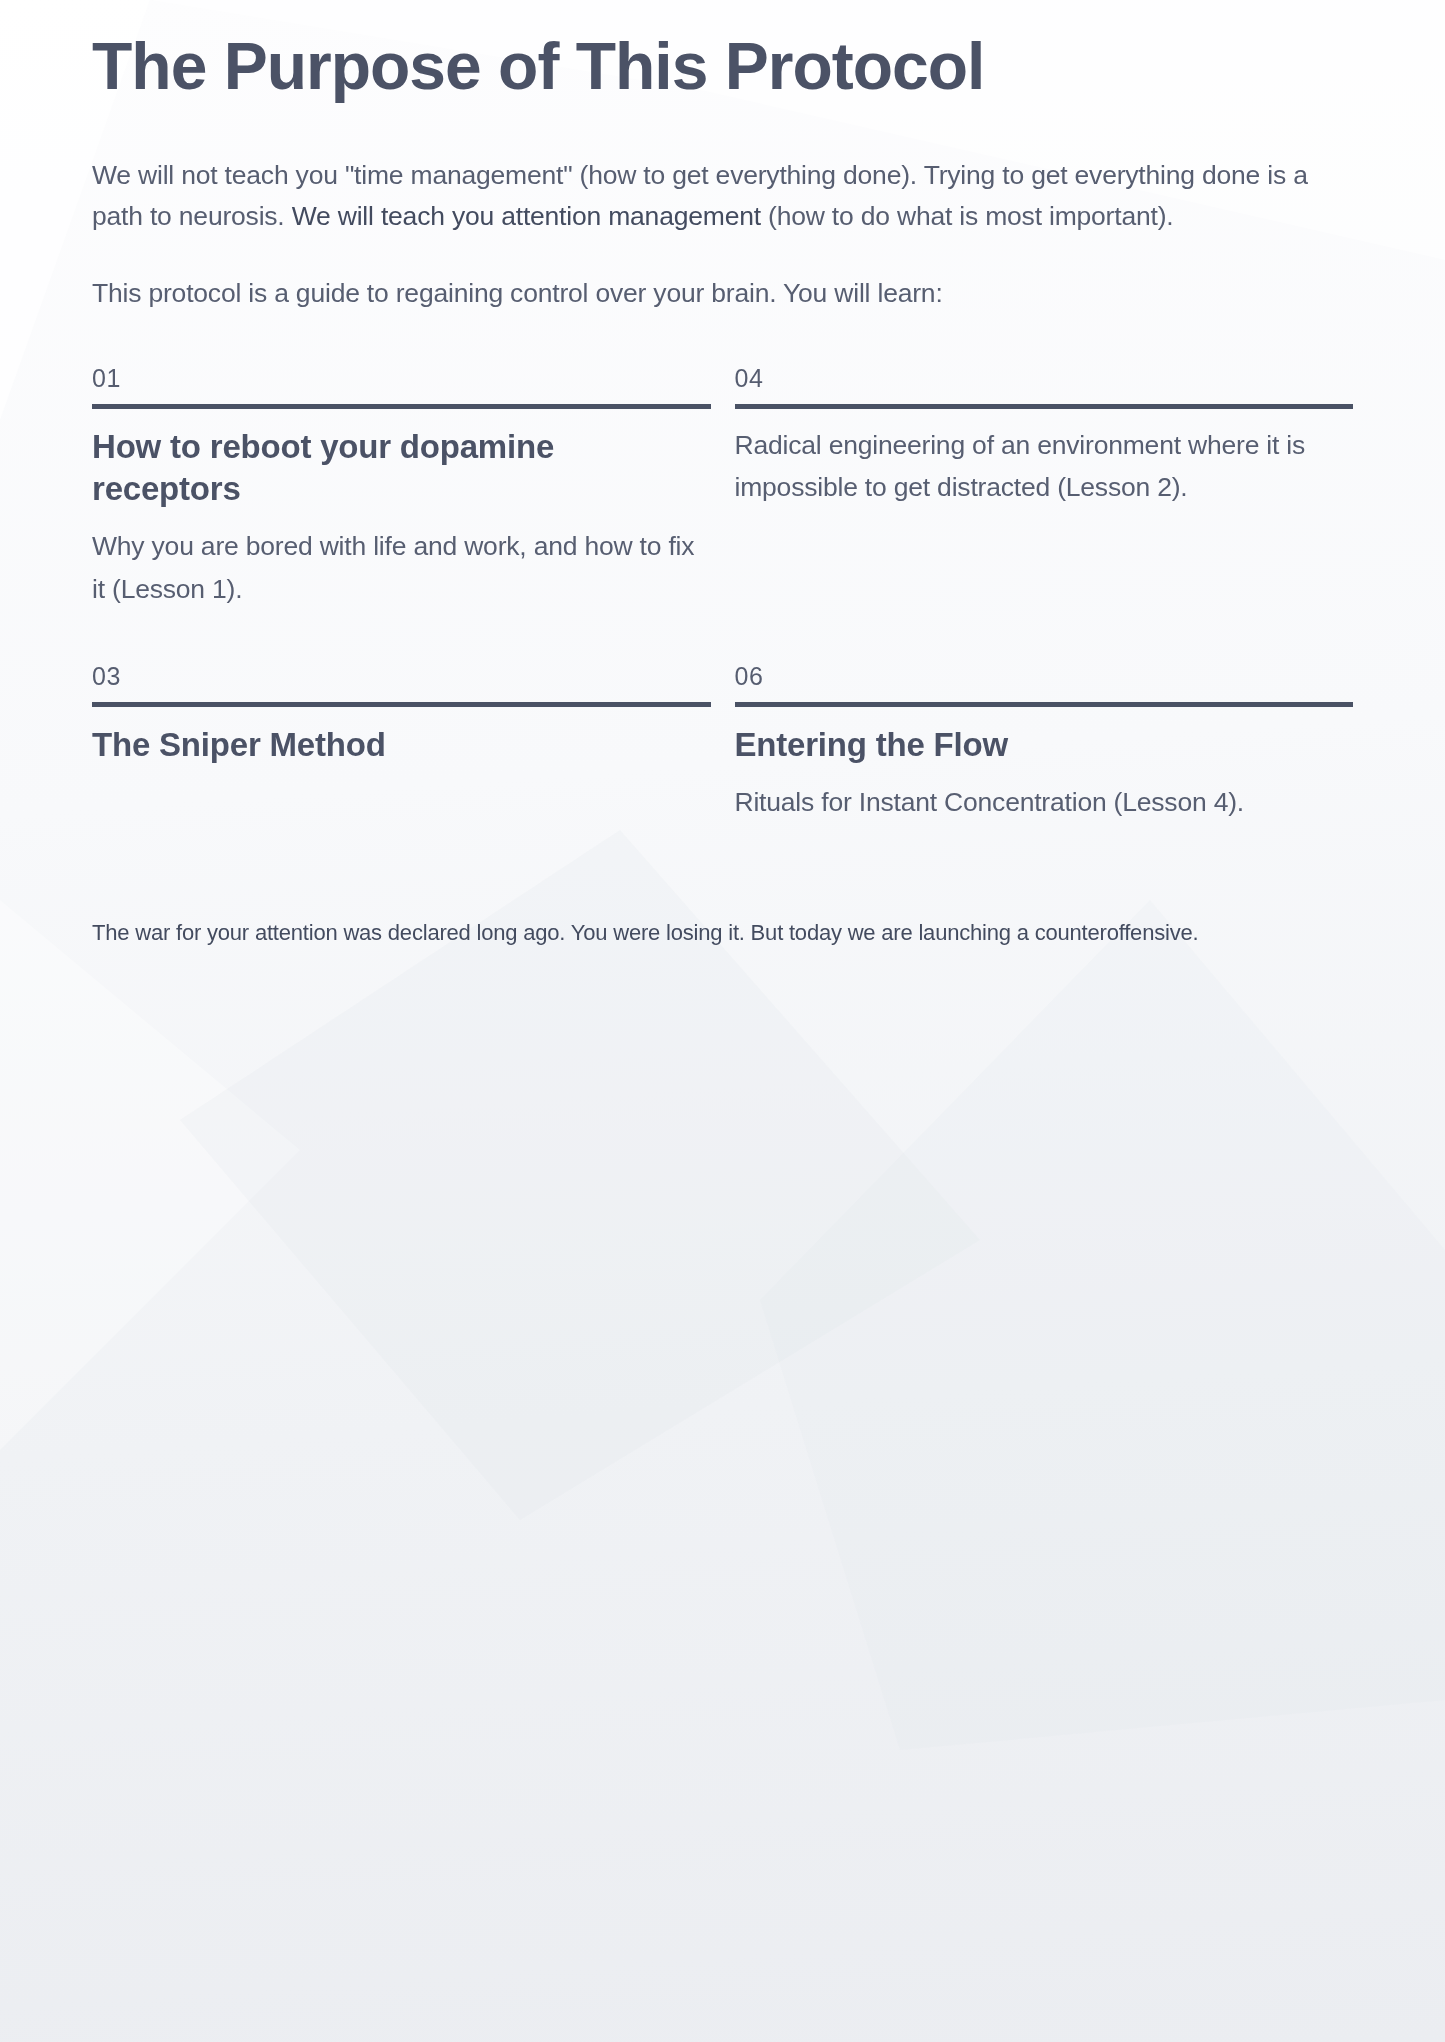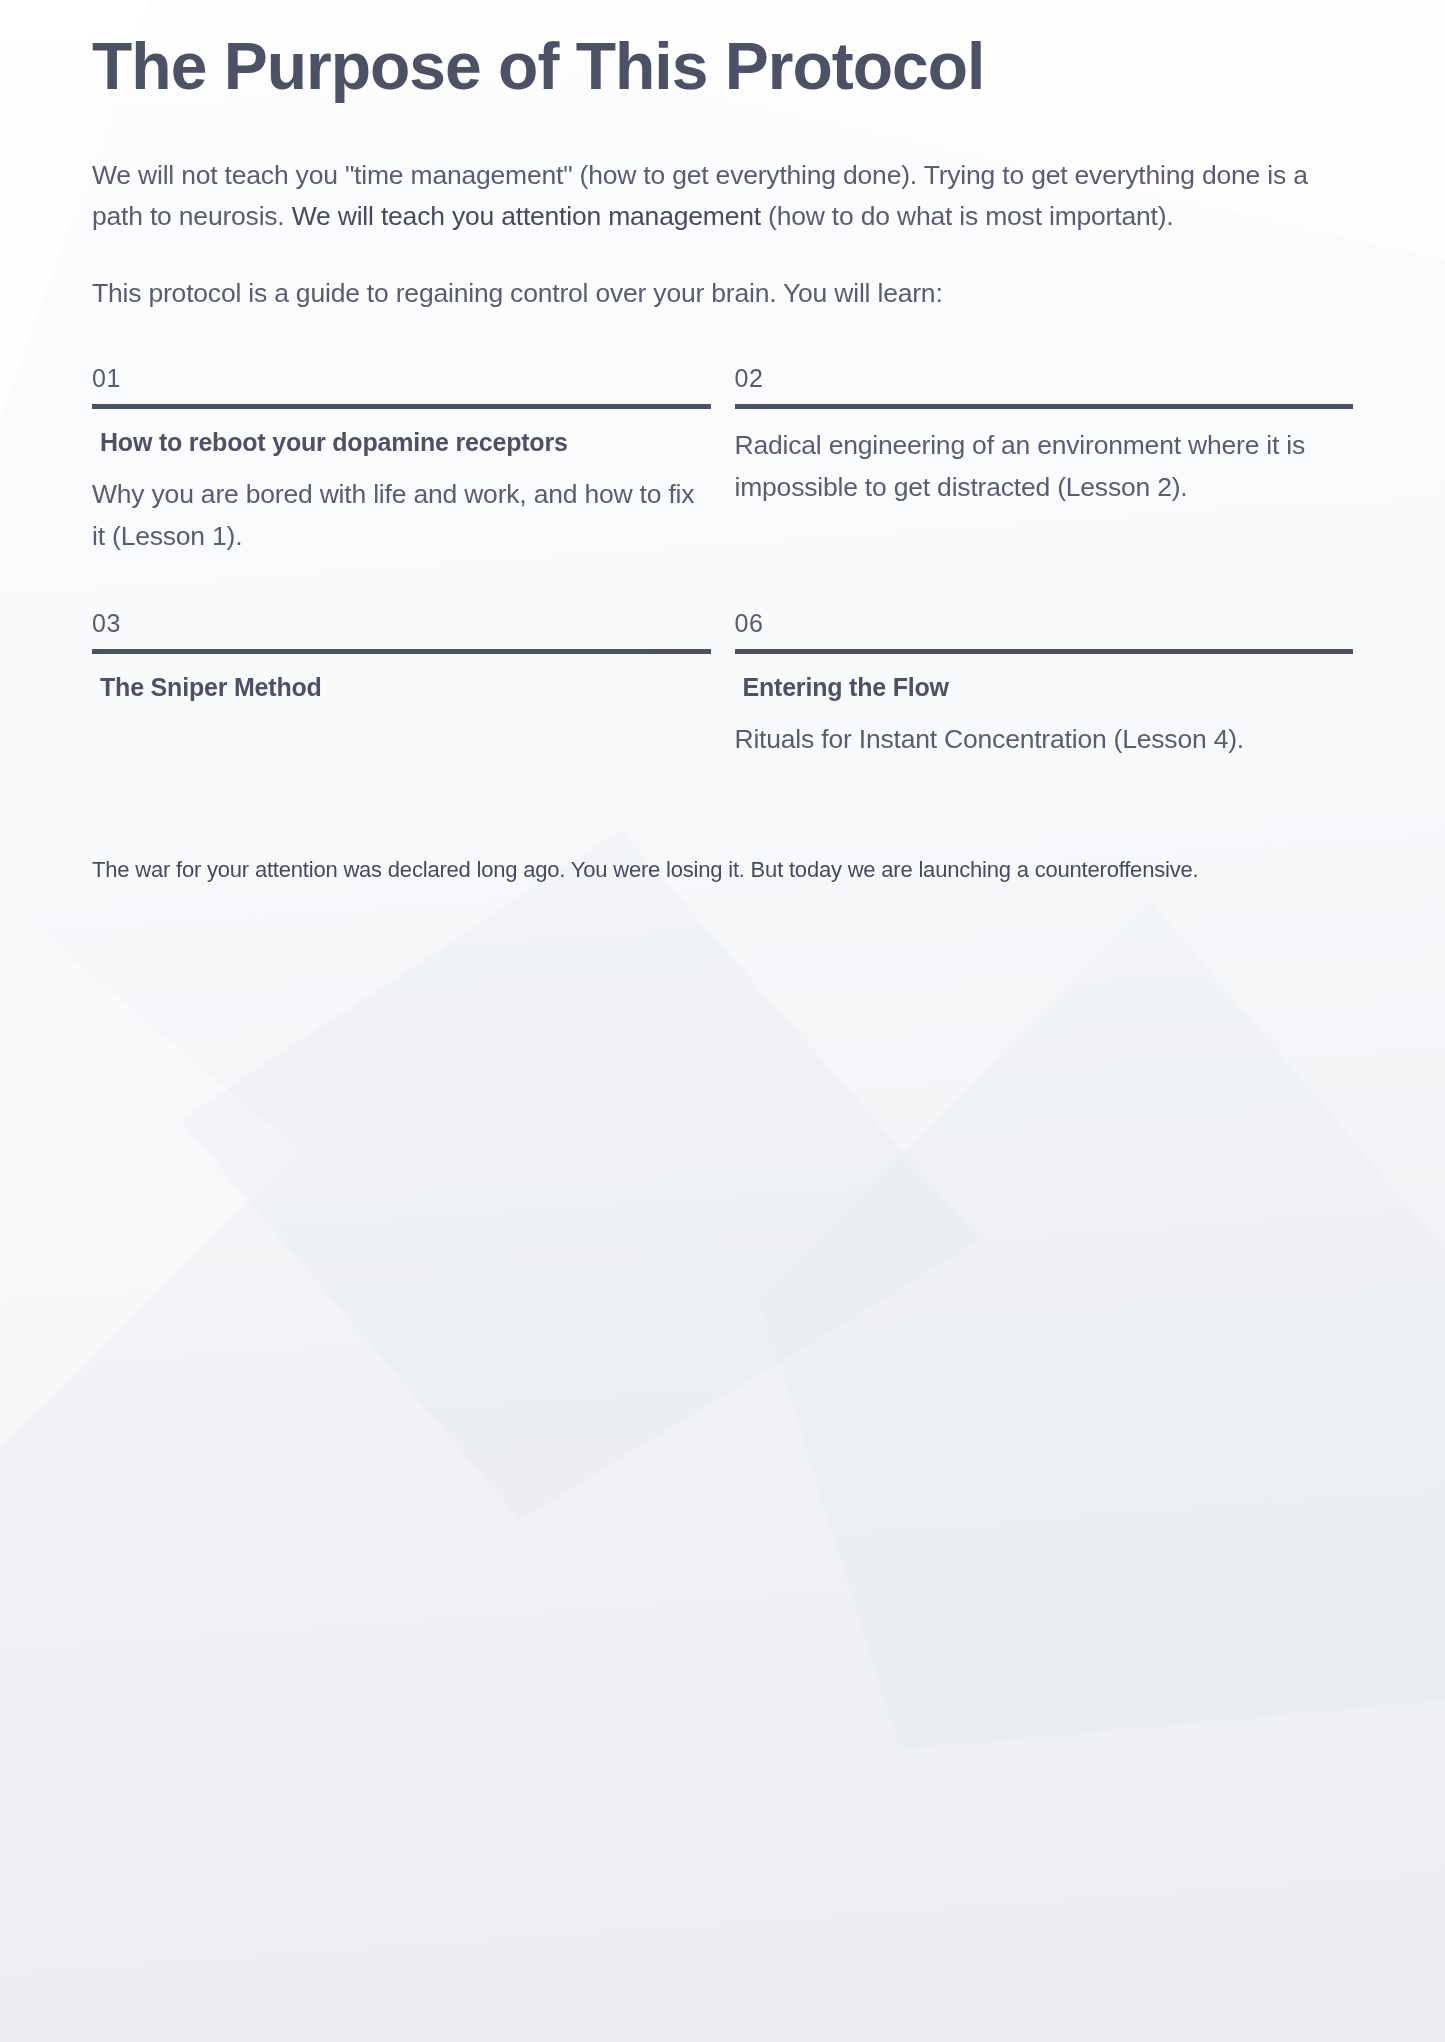--- a/index.html
+++ b/index.html
@@ -64,22 +64,22 @@
     letter-spacing: 0.5px;
     color: var(--number, #565d70);
   }
   .lesson-rule {
     margin: 11px 0 0;
     height: 5px;
     border: none;
     background: var(--rule, #4a5265);
   }
   .lesson-title {
-    margin: 17px 8px 0;
-    font-size: 25px;
+    margin: 17px 0 0;
+    font-size: 33px;
     line-height: 1.28;
     font-weight: 700;
     letter-spacing: -0.2px;
     color: var(--title, #4b5266);
   }
   .lesson-desc {
     margin: 15px 0 0;
     font-size: 26.5px;
     line-height: 1.62;
     letter-spacing: -0.2px;
@@ -116,21 +116,21 @@
   <div class="lessons-grid">
 
     <section class="lesson-card">
       <div class="lesson-number">01</div>
       <hr class="lesson-rule">
       <h2 class="lesson-title">How to reboot your dopamine receptors</h2>
       <p class="lesson-desc">Why you are bored with life and work, and how to fix it (Lesson 1).</p>
     </section>
 
     <section class="lesson-card">
-      <div class="lesson-number">02</div>
+      <div class="lesson-number">04</div>
       <hr class="lesson-rule">
       <p class="lesson-desc">Radical engineering of an environment where it is impossible to get distracted (Lesson 2).</p>
     </section>
 
     <section class="lesson-card">
       <div class="lesson-number">03</div>
       <hr class="lesson-rule">
       <h2 class="lesson-title">The Sniper Method</h2>
     </section>
 

